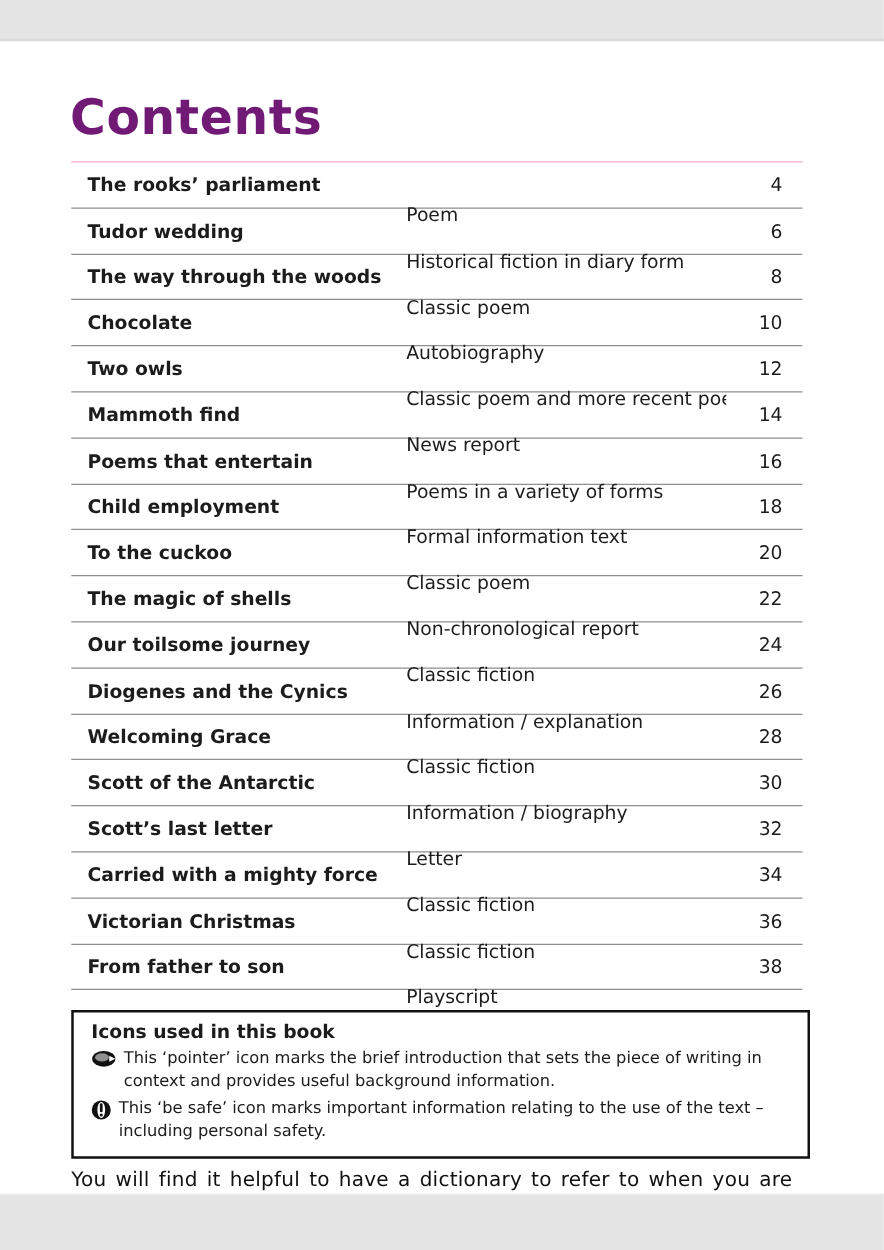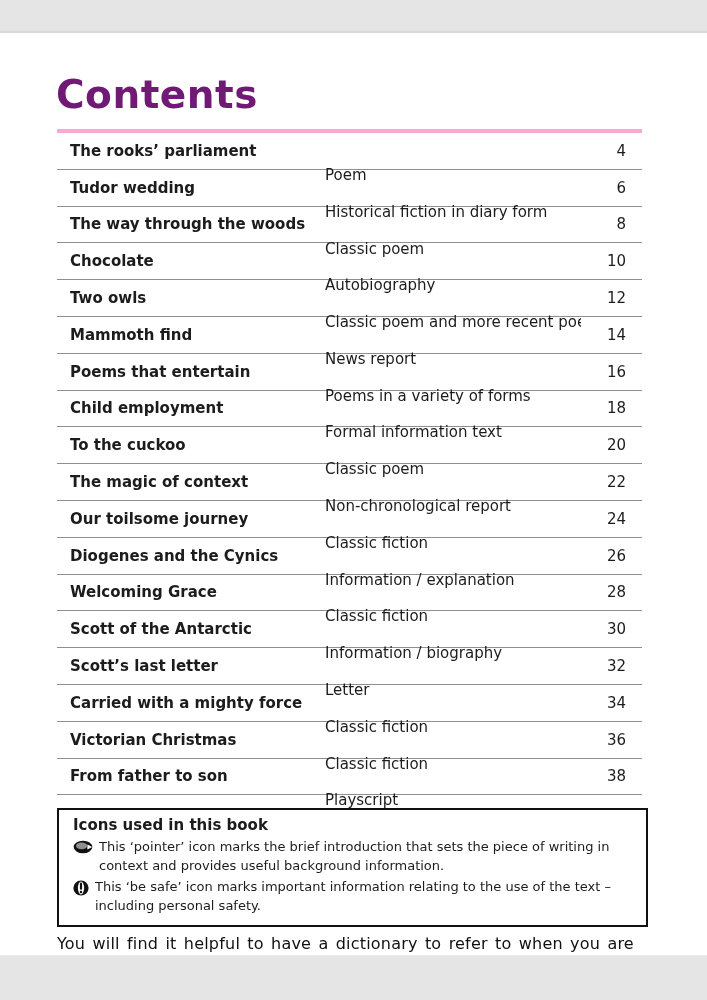--- a/index.html
+++ b/index.html
@@ -17,21 +17,21 @@
     position:absolute;left:0;bottom:0;width:707px;height:44px;
     background:#e5e5e5;border-top:1px solid #ededed;
   }
   .page-title{
     position:absolute;left:56px;top:46px;
     font-size:39px;font-weight:bold;color:#701a75;
     letter-spacing:0.5px;
   }
   .contents-table{
     position:absolute;left:57px;top:129px;width:585px;
-    border-top:4px solid #f9a8d4;
+    border-top:1px solid #f9a8d4;
   }
   .contents-row{
     display:flex;align-items:center;height:35.8px;
     border-bottom:1px solid #8f8f8f;
     font-size:15px;
   }
   .col-title{
     width:255px;padding-left:13px;font-weight:bold;
     white-space:nowrap;overflow:hidden;
   }
@@ -109,21 +109,21 @@
     <span class="col-page">18</span>
   </div>
 
   <div class="contents-row">
     <span class="col-title">To the cuckoo</span>
     <span class="col-type">Classic poem</span>
     <span class="col-page">20</span>
   </div>
 
   <div class="contents-row">
-    <span class="col-title">The magic of context</span>
+    <span class="col-title">The magic of shells</span>
     <span class="col-type">Non-chronological report</span>
     <span class="col-page">22</span>
   </div>
 
   <div class="contents-row">
     <span class="col-title">Our toilsome journey</span>
     <span class="col-type">Classic fiction</span>
     <span class="col-page">24</span>
   </div>
 

